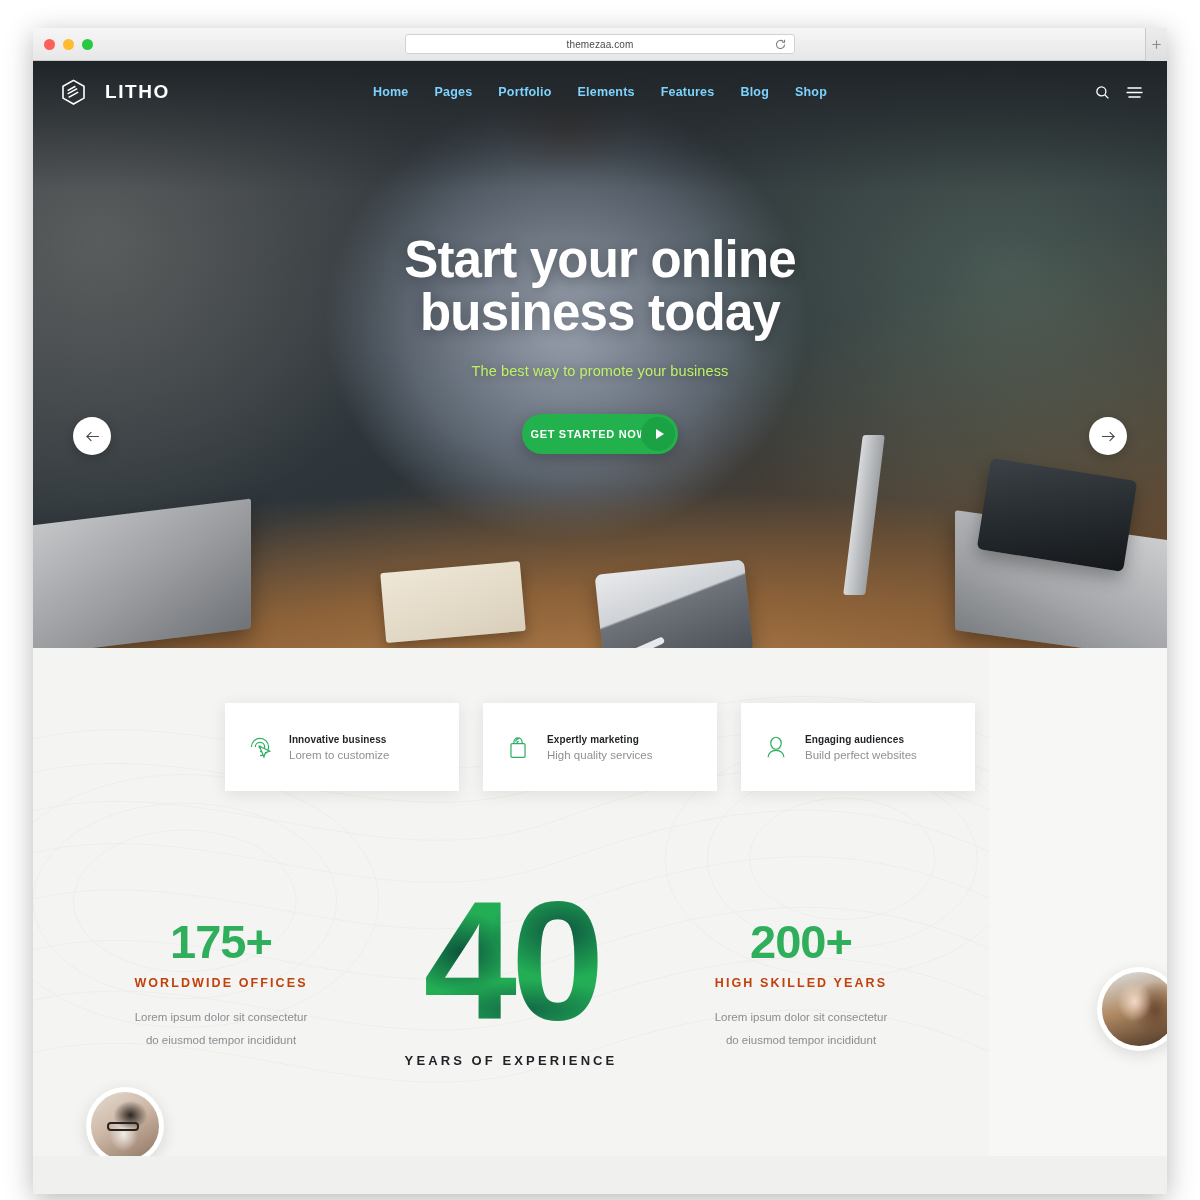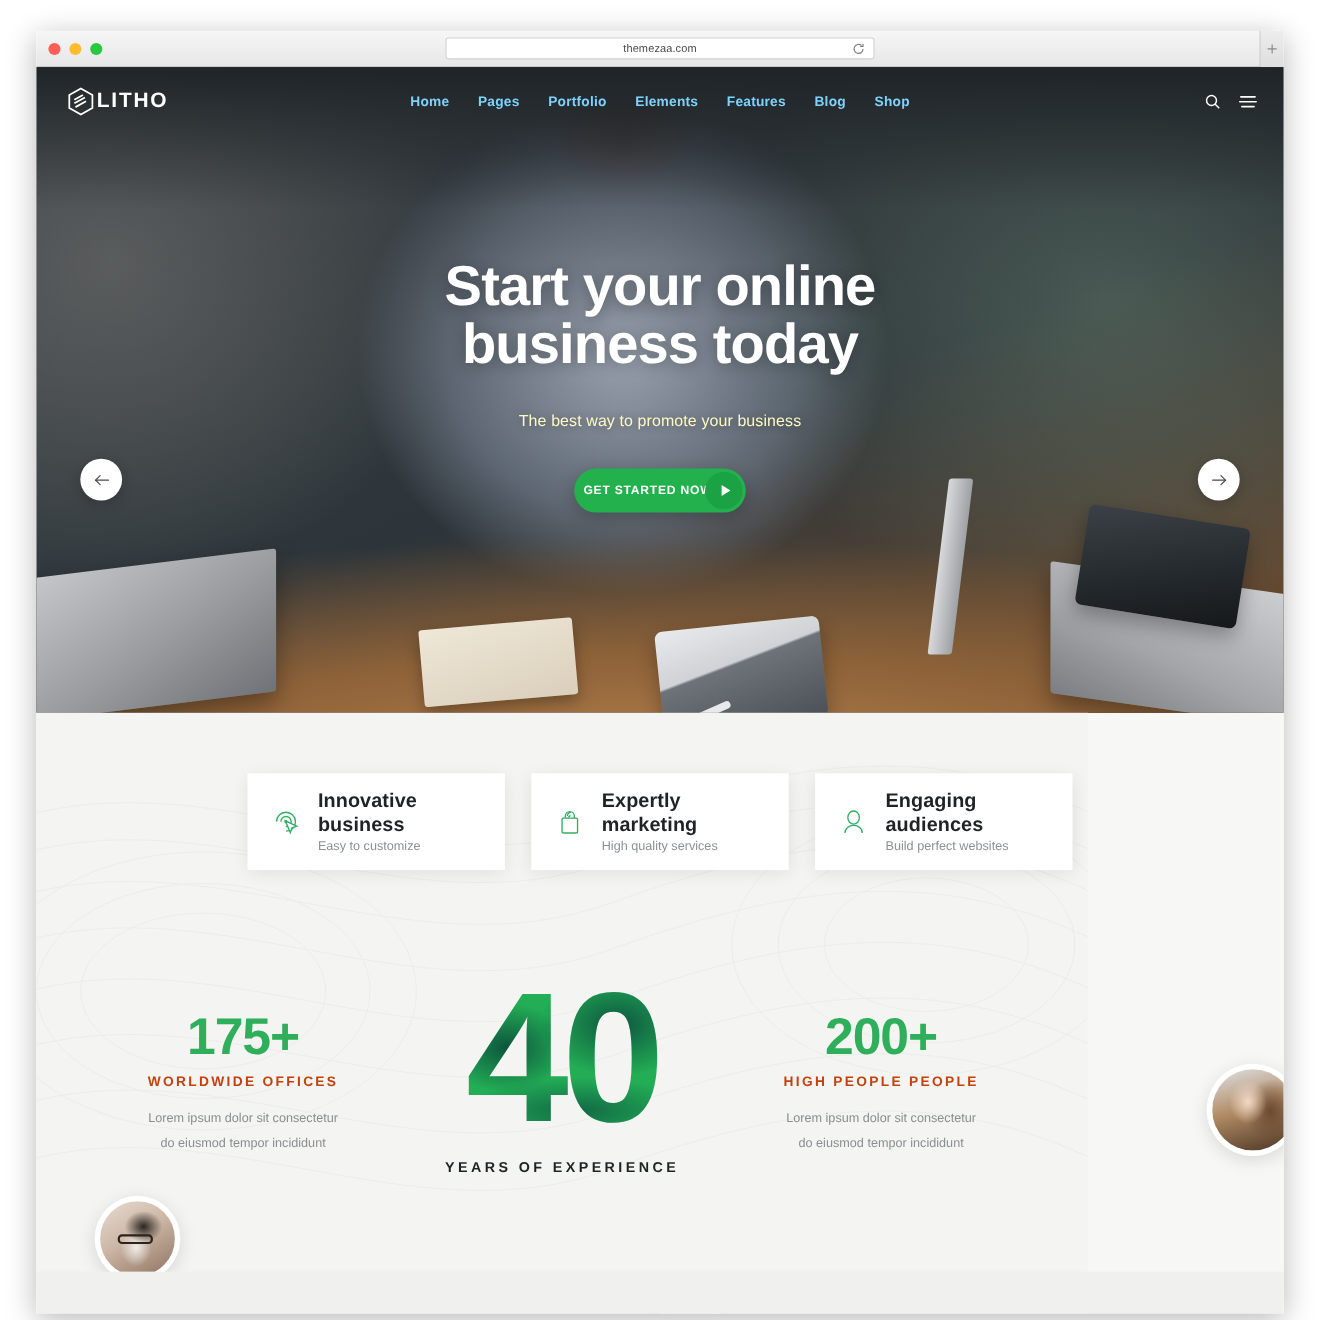--- a/index.html
+++ b/index.html
@@ -175,21 +175,21 @@
   
   #site-header {
     position: absolute;
     left: 0; top: 0;
     width: 1134px; height: 62px;
     display: flex;
     align-items: center;
     z-index: 6;
   }
   #logo {
-    display: flex; align-items: center; gap: 2px;
+    display: flex; align-items: center; gap: 19px;
     margin-left: 28px;
   }
   #logo-text {
     color: #ffffff;
     font-size: 19px;
     font-weight: bold;
     letter-spacing: 1.6px;
   }
   #main-nav {
     position: absolute;
@@ -225,22 +225,22 @@
   }
   #hero-title {
     color: #ffffff;
     font-size: 51px;
     line-height: 1.04;
     font-weight: bold;
     letter-spacing: -0.8px;
     text-shadow: 0 2px 14px rgba(0,0,0,0.30);
   }
   #hero-subtitle {
-    margin-top: 36px;
-    color: #fef9c3;
+    margin-top: 24px;
+    color: #bef264;
     font-size: 14.5px;
     letter-spacing: 0.1px;
     text-shadow: 0 1px 8px rgba(0,0,0,0.35);
   }
   #cta-button {
     margin: 35px auto 0;
     width: 156px; height: 40px;
     background: #22b14c;
     border: none;
     border-radius: 21px;
@@ -306,21 +306,21 @@
     height: 88px;
     background: #ffffff;
     display: flex;
     align-items: center;
     gap: 14px;
     padding: 0 20px;
     box-shadow: 0 3px 16px rgba(0,0,0,0.09);
   }
   .feature-icon { color: #2fae62; flex: 0 0 auto; }
   .feature-title {
-    font-size: 18px;
+    font-size: 10px;
     color: #1f2326;
     font-weight: bold;
     letter-spacing: 0.1px;
   }
   .feature-sub {
     font-size: 11.5px;
     color: #8d9194;
     margin-top: 4px;
   }
 
@@ -589,42 +589,42 @@
             </div>
           </div>
 
           <div id="stat-center">
             <div id="big-number">40</div>
             <div id="big-label">YEARS OF EXPERIENCE</div>
           </div>
 
           <div class="stat-side">
             <div class="stat-number">200+</div>
-            <div class="stat-label">HIGH PEOPLE PEOPLE</div>
+            <div class="stat-label">HIGH SKILLED YEARS</div>
             <div class="stat-desc">
               <span>Lorem ipsum dolor sit consectetur</span><br>
               <span>do eiusmod tempor incididunt</span>
             </div>
           </div>
 
         </div>
       </section>
 
       <div id="feature-cards">
 
         <div class="feature-card">
           <svg class="feature-icon" width="30" height="30" viewBox="0 0 32 32" fill="none" stroke="currentColor" stroke-width="1.3">
             <path d="M6.8 16a9.2 9.2 0 1 1 9.2 9.2"></path>
             <path d="M11 16a5 5 0 1 1 5 5"></path>
             <circle cx="16" cy="16" r="1.6" fill="currentColor" stroke="none"></circle>
             <path d="M15.4 15.2l11 5.2-4.6 1.6-1.6 4.6z" fill="#ffffff"></path>
           </svg>
           <div>
             <div class="feature-title">Innovative business</div>
-            <div class="feature-sub">Easy to customize</div>
+            <div class="feature-sub">Lorem to customize</div>
           </div>
         </div>
 
         <div class="feature-card">
           <svg class="feature-icon" width="30" height="30" viewBox="0 0 32 32" fill="none" stroke="currentColor" stroke-width="1.3">
             <rect x="8.5" y="12.5" width="15" height="14.5" rx="1.2"></rect>
             <path d="M11.6 12.5v-1.8a4.4 4.4 0 0 1 8.8 0v1.8"></path>
             <path d="M13.6 10.4a3.4 3.4 0 0 1 3.4-3.4"></path>
             <path d="M14.9 12a1.9 1.9 0 0 1 1.9-1.9"></path>
           </svg>

